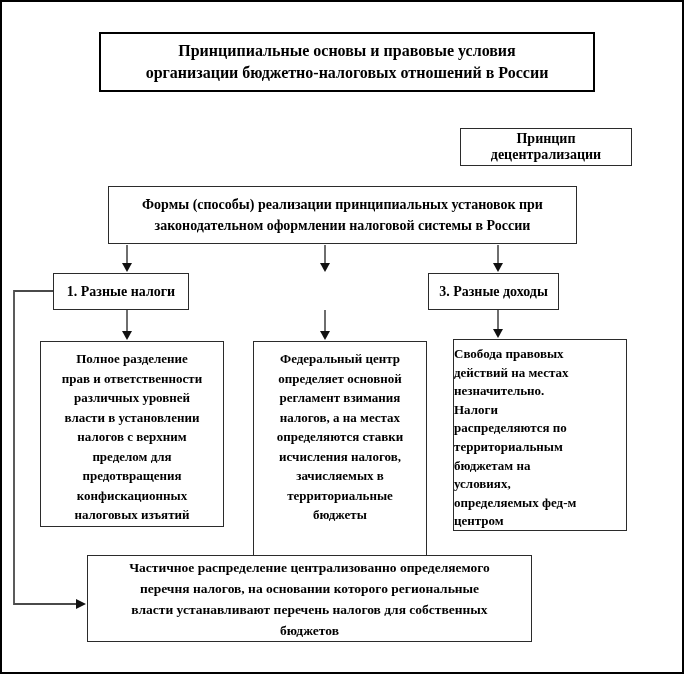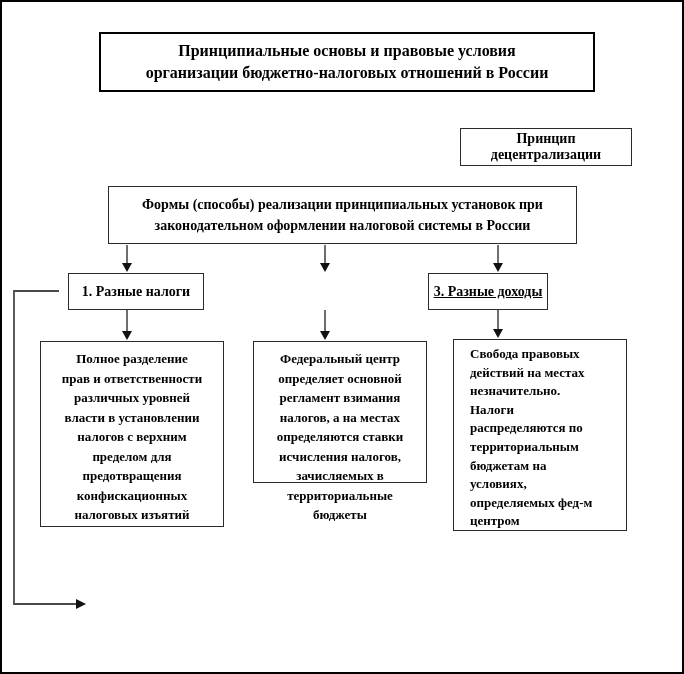--- a/index.html
+++ b/index.html
@@ -34,29 +34,29 @@
   .principle .txt { font-size: 14px; text-align: center; }
   .principle-left  { left: 18px;  width: 205px; }
   .principle-right { left: 458px; width: 172px; }
   .forms-box {
     left: 106px; top: 184px; width: 469px; height: 58px;
     align-items: center;
   }
   .forms-box .txt { font-size: 14px; line-height: 21px; text-align: center; }
   .branch-label { top: 271px; height: 37px; align-items: center; }
   .branch-label .txt { font-size: 14px; }
-  .branch-label-1 { left: 66px;  width: 136px; }
+  .branch-label-1 { left: 51px;  width: 136px; }
   .branch-label-2 { left: 255px; width: 136px; }
-  .branch-label-3 { left: 426px; width: 120px; text-decoration: underline; }
+  .branch-label-3 { left: 426px; width: 131px; }
   .desc-box { align-items: flex-start; padding-top: 7px; }
   .desc-box .txt { font-size: 13px; line-height: 19.5px; text-align: center; }
   .desc-box-1 { left: 38px;  top: 339px; width: 184px; height: 186px; }
-  .desc-box-2 { left: 251px; top: 339px; width: 174px; height: 142px; }
+  .desc-box-2 { left: 251px; top: 339px; width: 174px; height: 230px; }
   .desc-box-3 { left: 451px; top: 337px; width: 174px; height: 192px;
-                justify-content: flex-start; padding-left: 16px; padding-top: 5px; }
+                justify-content: flex-start; padding-left: 0; padding-top: 5px; }
   .desc-box-3 .txt { text-align: left; line-height: 18.6px; }
   .bottom-box {
     left: 85px; top: 553px; width: 445px; height: 87px;
     align-items: center;
   }
   .bottom-box .txt { font-size: 13.5px; line-height: 21px; text-align: center; }
   .connectors { position: absolute; left: 0; top: 0; width: 680px; height: 670px; }
 </style>
 </head>
 <body>
@@ -147,14 +147,20 @@
 незначительно.
 Налоги
 распределяются по
 территориальным
 бюджетам на
 условиях,
 определяемых фед-м
 центром</span>
   </div>
 
+  <div class="box bottom-box">
+    <span class="txt pre">Частичное распределение централизованно определяемого
+перечня налогов, на основании которого региональные
+власти устанавливают перечень налогов для собственных
+бюджетов</span>
+  </div>
 
 </div>
 
 </body></html>

